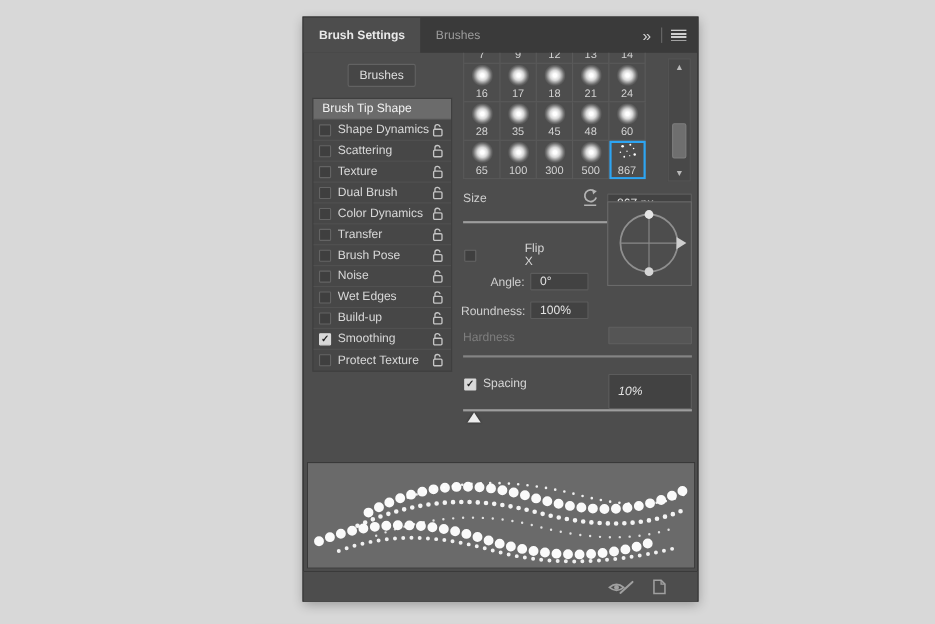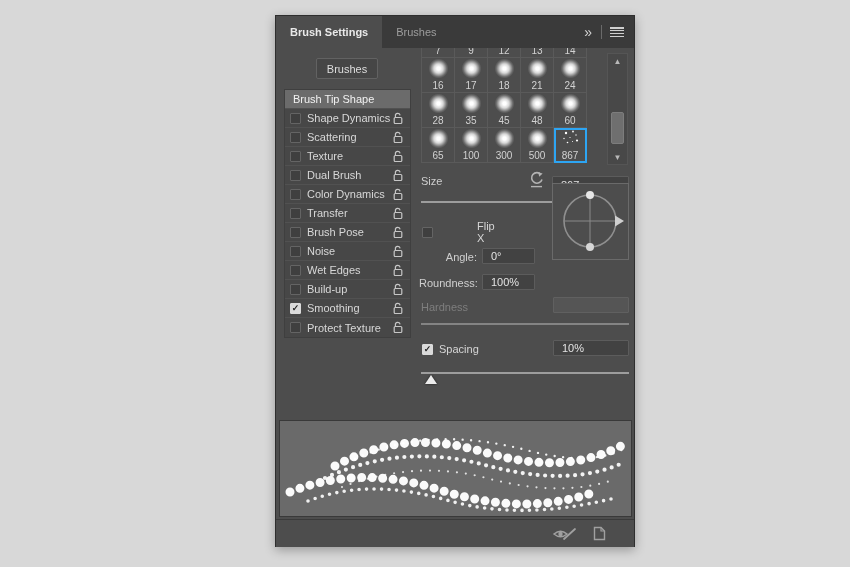--- a/index.html
+++ b/index.html
@@ -366,21 +366,21 @@
     </div>
 
     <div class="ctl-label disabled-text" style="left:145px; top:285px;">Hardness</div>
     <div class="field disabled" style="left:277px; top:281px; width:76px; height:16px;"></div>
     <div class="slider dim" style="left:145px; top:307px; width:208px;"></div>
 
     <div class="flip-row" style="left:146px; top:327px;text-align:right;">
       <span class="cb checked"></span>
       <span>Spacing</span>
     </div>
-    <div class="field" style="left:277px; top:324px; width:76px; height:16px;">10%</div>
+    <div class="field" style="left:277px; top:324px; width:76px; height:32px;font-style:italic;">10%</div>
     <div class="slider" style="left:145px; top:356px; width:208px;">
       <div class="sl-thumb" style="left: calc(5% - 6px);"></div>
     </div>
   </div>
 
   <div class="preview">
     <svg width="351" height="95" viewBox="0 0 351 95">
       <g stroke="#ffffff" fill="none" stroke-linecap="round">
         <path d="M 75 38 C 130 12 190 14 250 30 C 290 40 322 40 345 27" stroke-width="2.4" stroke-dasharray="0 8.5" opacity="0.9"></path>
         <path d="M 55 45 C 105 18 150 16 200 30 C 245 43 292 50 341 25" stroke-width="9" stroke-dasharray="0 10.5" opacity="0.97"></path>

